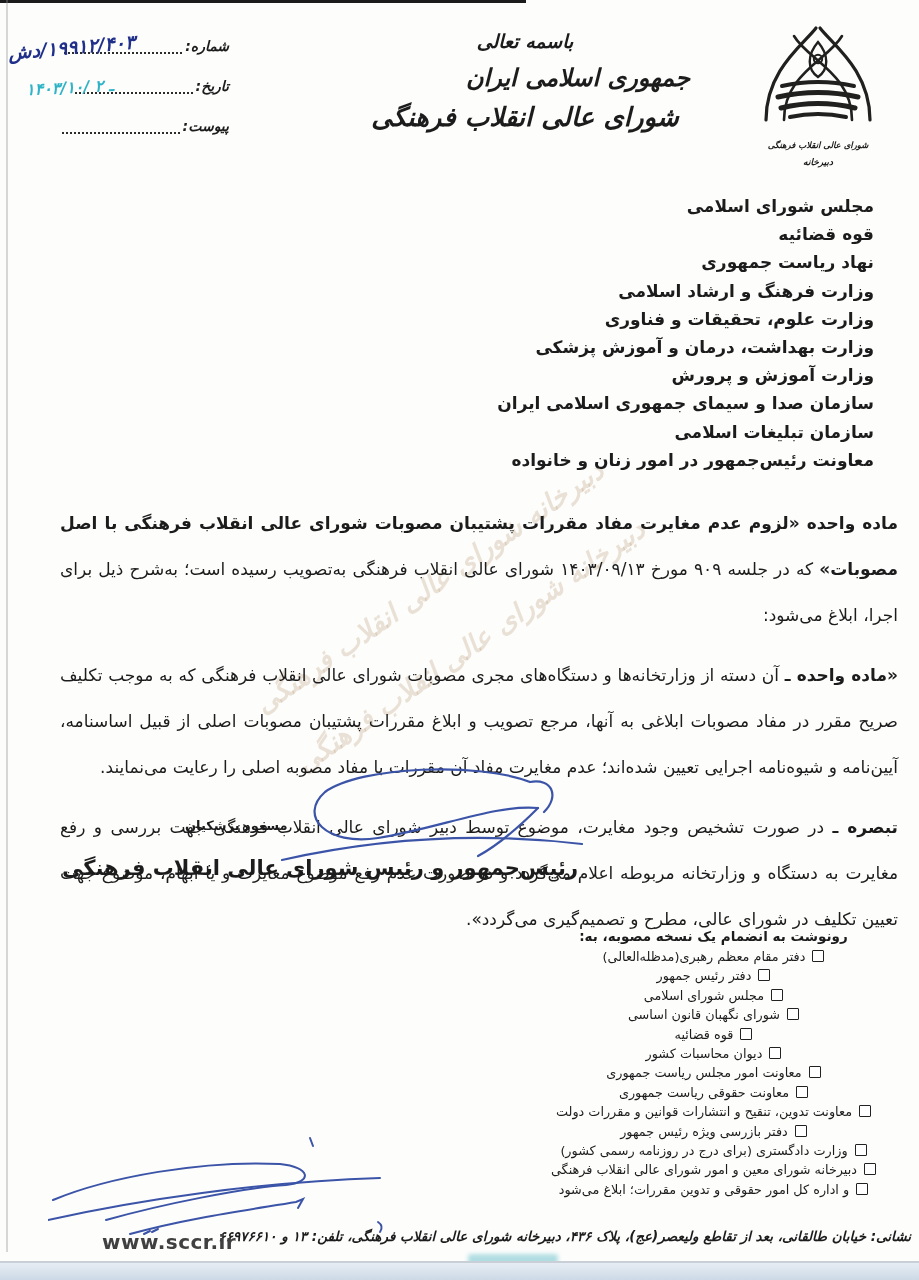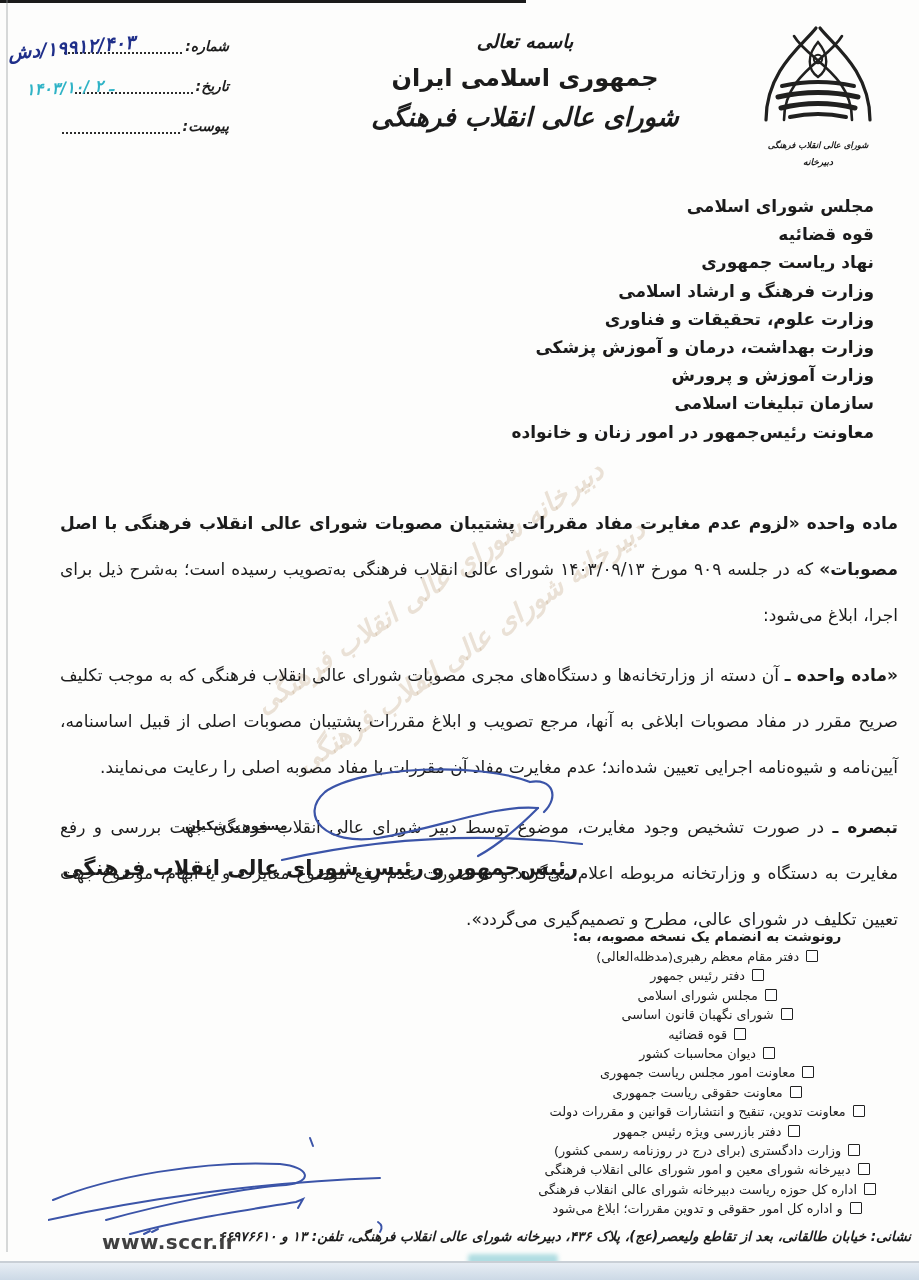--- a/index.html
+++ b/index.html
@@ -18,21 +18,21 @@
   .field-row{display:flex;align-items:flex-end;justify-content:flex-start;margin-bottom:24px;}
   .field-label{font-size:14px;font-weight:700;font-style:italic;white-space:nowrap;}
   .dots{display:inline-block;width:118px;border-bottom:2.5px dotted #2c2c2c;height:12px;margin-right:3px;}
   .hw-number{left:8px;top:36px;font-size:19px;font-weight:700;font-style:italic;
              color:#1f2f8a;transform:rotate(-5deg);white-space:nowrap;direction:rtl;}
   .hw-date{left:26px;top:78px;font-size:16px;font-weight:700;font-style:italic;
            color:#2fb3c6;transform:rotate(-3deg);white-space:nowrap;direction:ltr;}
   
   .hdr-center{left:360px;top:30px;width:330px;text-align:center;direction:rtl;}
   .bismillah{font-size:19px;font-weight:700;font-style:italic;}
-  .country{font-size:24px;font-weight:700;margin-top:12px;}
+  .country{font-size:24px;font-weight:700;font-style:italic;margin-top:12px;text-align:right;}
   .council{font-size:26px;font-weight:700;font-style:italic;margin-top:10px;}
   
   .emblem-wrap{left:748px;top:22px;width:140px;text-align:center;}
   .emblem-caption{font-size:8.5px;font-weight:700;font-style:italic;direction:rtl;margin-top:2px;}
   .emblem-sub{font-size:9px;font-weight:700;font-style:italic;direction:rtl;margin-top:7px;}
   
   .addressees{right:45px;top:192px;direction:rtl;text-align:right;}
   .addressees .line{font-size:17px;font-weight:600;line-height:28.2px;white-space:nowrap;}
   
   .body-text{left:60px;top:500px;width:838px;direction:rtl;text-align:justify;
@@ -115,20 +115,21 @@
   </div>
 
   <div class="abs addressees">
     <div class="line">مجلس شورای اسلامی</div>
     <div class="line">قوه قضائیه</div>
     <div class="line">نهاد ریاست جمهوری</div>
     <div class="line">وزارت فرهنگ و ارشاد اسلامی</div>
     <div class="line">وزارت علوم، تحقیقات و فناوری</div>
     <div class="line">وزارت بهداشت، درمان و آموزش پزشکی</div>
     <div class="line">وزارت آموزش و پرورش</div>
+    <div class="line">سازمان صدا و سیمای جمهوری اسلامی ایران</div>
     <div class="line">سازمان تبلیغات اسلامی</div>
     <div class="line">معاونت رئیس‌جمهور در امور زنان و خانواده</div>
   </div>
 
   <div class="abs body-text">
     <p><span class="lead">ماده واحده «لزوم عدم مغایرت مفاد مقررات پشتیبان مصوبات شورای عالی انقلاب فرهنگی با اصل مصوبات»</span><span> که در جلسه ۹۰۹ مورخ ۱۴۰۳/۰۹/۱۳ شورای عالی انقلاب فرهنگی به‌تصویب رسیده است؛ به‌شرح ذیل برای اجرا، ابلاغ می‌شود:</span></p>
     <p><span class="lead">«ماده واحده ـ</span><span> آن دسته از وزارتخانه‌ها و دستگاه‌های مجری مصوبات شورای عالی انقلاب فرهنگی که به موجب تکلیف صریح مقرر در مفاد مصوبات ابلاغی به آنها، مرجع تصویب و ابلاغ مقررات پشتیبان مصوبات اصلی از قبیل اساسنامه، آیین‌نامه و شیوه‌نامه اجرایی تعیین شده‌اند؛ عدم مغایرت مفاد آن مقررات با مفاد مصوبه اصلی را رعایت می‌نمایند.</span></p>
     <p><span class="lead">تبصره ـ</span><span> در صورت تشخیص وجود مغایرت، موضوع توسط دبیر شورای عالی انقلاب فرهنگی جهت بررسی و رفع مغایرت به دستگاه و وزارتخانه مربوطه اعلام می‌گردد و در صورت عدم رفع موضوع مغایرت و یا ابهام، موضوع جهت تعیین تکلیف در شورای عالی، مطرح و تصمیم‌گیری می‌گردد».</span></p>
   </div>
 
@@ -149,21 +150,20 @@
     <div class="cc-item"><span class="cbx"></span><span>مجلس شورای اسلامی</span></div>
     <div class="cc-item"><span class="cbx"></span><span>شورای نگهبان قانون اساسی</span></div>
     <div class="cc-item"><span class="cbx"></span><span>قوه قضائیه</span></div>
     <div class="cc-item"><span class="cbx"></span><span>دیوان محاسبات کشور</span></div>
     <div class="cc-item"><span class="cbx"></span><span>معاونت امور مجلس ریاست جمهوری</span></div>
     <div class="cc-item"><span class="cbx"></span><span>معاونت حقوقی ریاست جمهوری</span></div>
     <div class="cc-item"><span class="cbx"></span><span>معاونت تدوین، تنقیح و انتشارات قوانین و مقررات دولت</span></div>
     <div class="cc-item"><span class="cbx"></span><span>دفتر بازرسی ویژه رئیس جمهور</span></div>
     <div class="cc-item"><span class="cbx"></span><span>وزارت دادگستری (برای درج در روزنامه رسمی کشور)</span></div>
     <div class="cc-item"><span class="cbx"></span><span>دبیرخانه شورای معین و امور شورای عالی انقلاب فرهنگی</span></div>
-    <div class="cc-item"><span class="cbx"></span><span>اداره کل حوزه ریاست دبیرخانه شورای عالی انقلاب فرهنگی</span></div>
     <div class="cc-item"><span class="cbx"></span><span>و اداره کل امور حقوقی و تدوین مقررات؛ ابلاغ می‌شود</span></div>
   </div>
 
   <svg class="ink" style="left:48px;top:1122px;" width="340" height="125" viewBox="0 0 340 125">
     <g fill="none" stroke="#3b54a8" stroke-width="2" stroke-linecap="round">
       <path d="M5,78 C60,55 155,38 232,42 C262,45 266,60 238,63 C195,66 115,82 58,98"></path>
       <path d="M0,98 C90,78 210,60 332,56"></path>
       <path d="M82,112 C140,96 200,88 248,80 L255,77 L250,86"></path>
       <path d="M96,112 l6,-3 M104,110 l6,-3"></path>
       <path d="M262,16 l3,8"></path>

